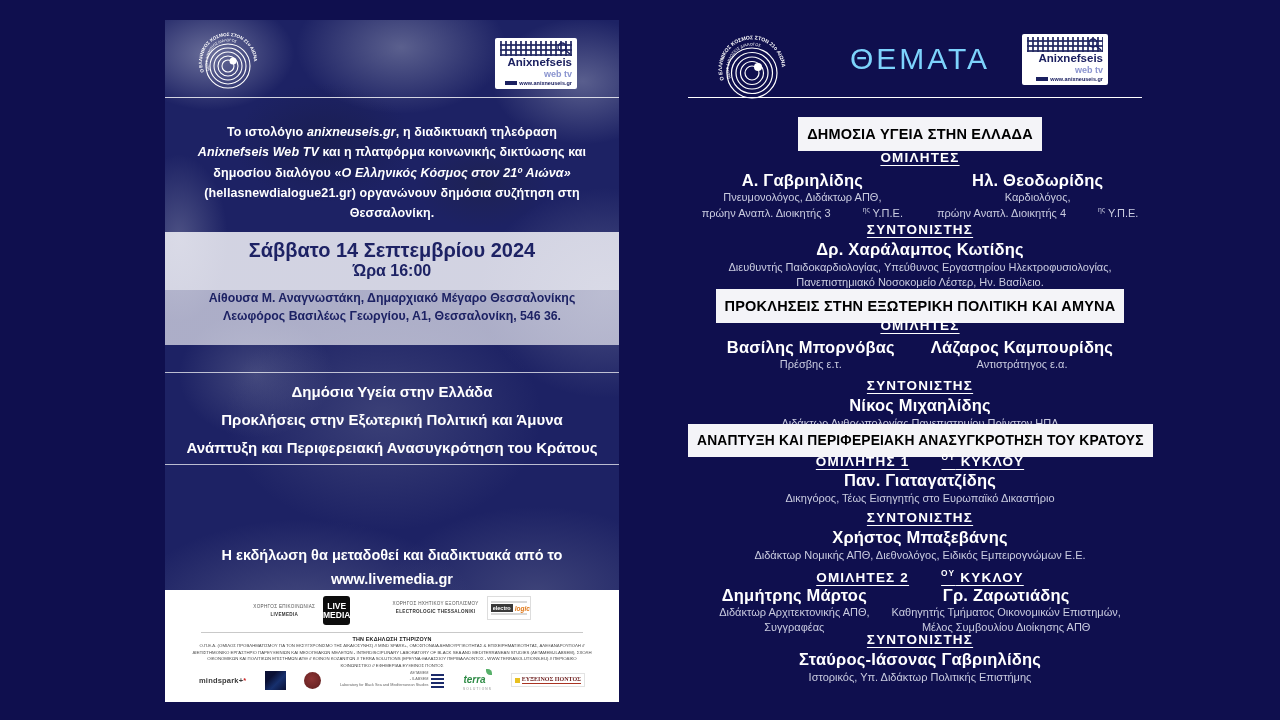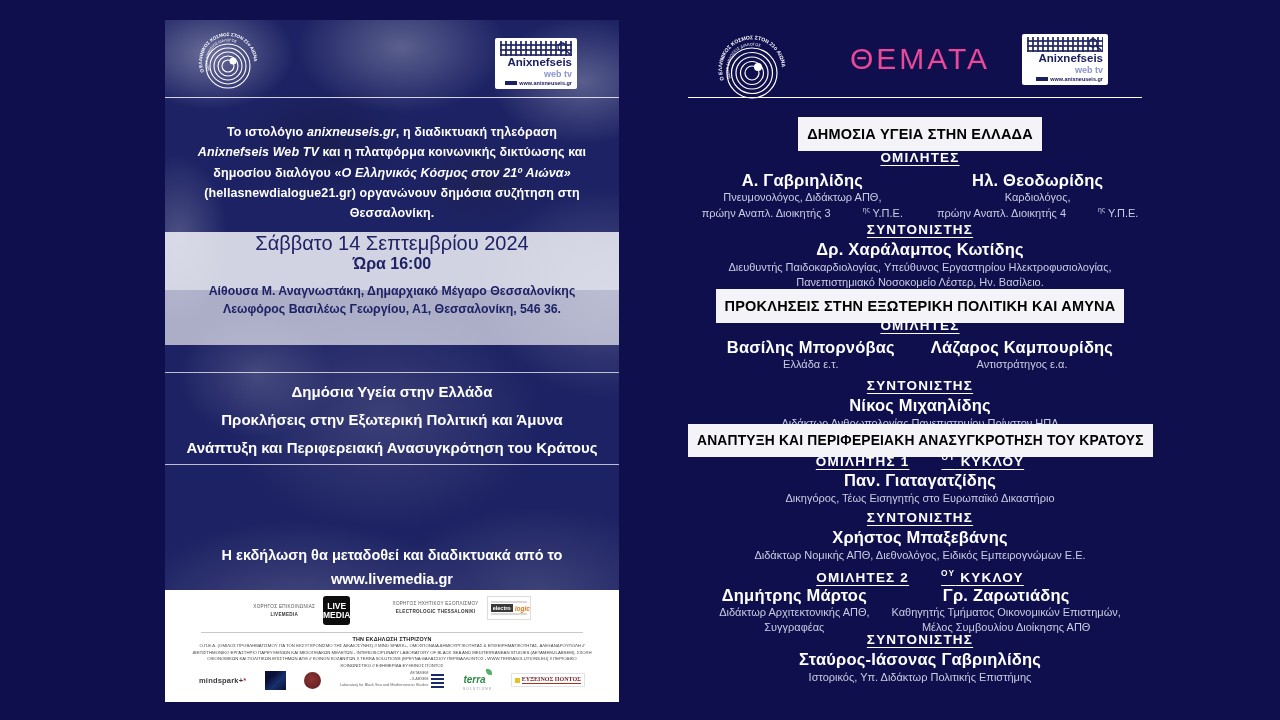--- a/index.html
+++ b/index.html
@@ -22,21 +22,21 @@
       radial-gradient(ellipse 210px 120px at 82% 84%, rgba(124,130,160,.34), transparent 72%),
       radial-gradient(ellipse 90px 60px at 70% 24%, rgba(30,34,80,.8), transparent 75%),
       radial-gradient(ellipse 120px 80px at 35% 18%, rgba(24,28,74,.7), transparent 75%);}
   .hline{position:absolute;height:1px;background:rgba(255,255,255,.8);}
   .org-logo{position:absolute;}
   .intro{position:absolute;left:26px;right:26px;top:102px;color:#fff;font-size:12.5px;font-weight:bold;
          text-align:center;line-height:1.62;letter-spacing:.1px;}
   .intro .it{font-style:italic;}
   .band{position:absolute;left:0;right:0;top:212px;height:113px;text-align:center;color:#1d2264;
         background:linear-gradient(rgba(242,242,248,.85) 0 58px, rgba(240,240,247,.68) 58px 100%);}
-  .band .d1{font-size:20px;font-weight:normal;}
+  .band .d1{padding-top:7px;font-size:20px;font-weight:bold;}
   .band .d2{font-size:16px;font-weight:bold;}
   .band .v{font-size:12.3px;font-weight:bold;line-height:1.5;}
   .band .vwrap{margin-top:9px;}
   .topics{position:absolute;left:0;right:0;top:358px;text-align:center;color:#fff;}
   .topic{font-size:15px;font-weight:bold;line-height:28px;}
   .stream{position:absolute;left:0;right:0;top:524px;text-align:center;color:#fff;
           font-size:14.5px;font-weight:bold;line-height:1.65;}
   .pfooter{position:absolute;left:0;right:0;top:570px;height:112px;background:#ffffff;}
   .sprow{position:absolute;top:6px;left:0;right:0;display:flex;justify-content:space-evenly;align-items:flex-start;padding:0 46px;}
   .spgroup{display:flex;align-items:center;gap:8px;}
@@ -75,21 +75,21 @@
                 repeating-linear-gradient(0deg,rgba(32,38,96,.85) 0 2px,transparent 2px 5px);}
   .webtv .t1{font-size:11.5px;font-weight:bold;color:#1b2060;line-height:1;margin-top:1px;}
   .webtv .t2{font-size:9px;color:#8a94cf;line-height:1;margin-top:1px;font-weight:bold;}
   .webtv .urlrow{display:flex;align-items:center;gap:2px;margin-top:2px;}
   .webtv .urlbar{width:12px;height:4px;background:#1b2060;}
   .webtv .t3{font-size:5.5px;font-weight:bold;color:#1b2060;line-height:1;}
 
   
   .rp{position:absolute;left:688px;top:0;width:464px;height:720px;color:#fff;}
   .rb{position:absolute;left:0;width:100%;text-align:center;}
-  .ptitle{font-size:30px;letter-spacing:3px;font-weight:400;color:#ec4899;}
+  .ptitle{font-size:30px;letter-spacing:3px;font-weight:400;color:#7dd3fc;}
   .hdrbox{display:inline-block;background:#f4f4f8;color:#000000;font-weight:bold;font-size:14.5px;
           padding:9px 9px;letter-spacing:.2px;white-space:nowrap;}
   .lbl{font-weight:bold;font-size:13.5px;letter-spacing:1.2px;text-decoration:underline;text-underline-offset:3px;}
   .nm{font-weight:bold;font-size:16.5px;letter-spacing:.2px;}
   .rl{font-size:11px;color:#cacce0;line-height:1.4;}
   .tworow{position:absolute;left:0;width:100%;display:flex;justify-content:center;gap:34px;}
   .col{text-align:center;}
   .sup{font-size:.62em;vertical-align:super;padding-left:32px;}
 </style>
 </head>
@@ -272,21 +272,21 @@
     <div class="rb lbl" style="top:222px;">ΣΥΝΤΟΝΙΣΤΗΣ</div>
     <div class="rb nm" style="top:240px;">Δρ. Χαράλαμπος Κωτίδης</div>
     <div class="rb rl" style="top:260px;">Διευθυντής Παιδοκαρδιολογίας, Υπεύθυνος Εργαστηρίου Ηλεκτροφυσιολογίας,</div>
     <div class="rb rl" style="top:275px;">Πανεπιστημιακό Νοσοκομείο Λέστερ, Ην. Βασίλειο.</div>
 
     <div class="rb" style="top:289px;"><span class="hdrbox">ΠΡΟΚΛΗΣΕΙΣ ΣΤΗΝ ΕΞΩΤΕΡΙΚΗ ΠΟΛΙΤΙΚΗ ΚΑΙ ΑΜΥΝΑ</span></div>
     <div class="rb lbl" style="top:318px;">ΟΜΙΛΗΤΕΣ</div>
     <div class="tworow" style="top:338px;gap:36px;">
       <div class="col">
         <div class="nm">Βασίλης Μπορνόβας</div>
-        <div class="rl">Ελλάδα ε.τ.</div>
+        <div class="rl">Πρέσβης ε.τ.</div>
       </div>
       <div class="col">
         <div class="nm">Λάζαρος Καμπουρίδης</div>
         <div class="rl">Αντιστράτηγος ε.α.</div>
       </div>
     </div>
     <div class="rb lbl" style="top:378px;">ΣΥΝΤΟΝΙΣΤΗΣ</div>
     <div class="rb nm" style="top:396px;">Νίκος Μιχαηλίδης</div>
     <div class="rb rl" style="top:416px;">Διδάκτωρ Ανθρωπολογίας Πανεπιστημίου Πρίνστον ΗΠΑ</div>
 

